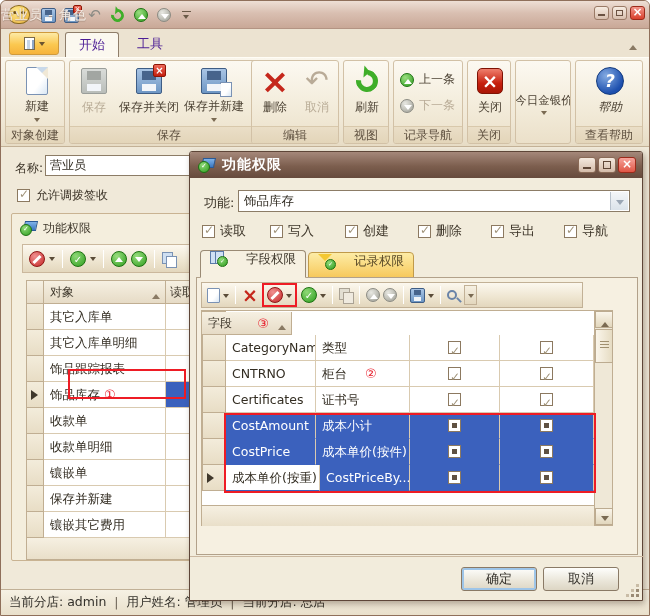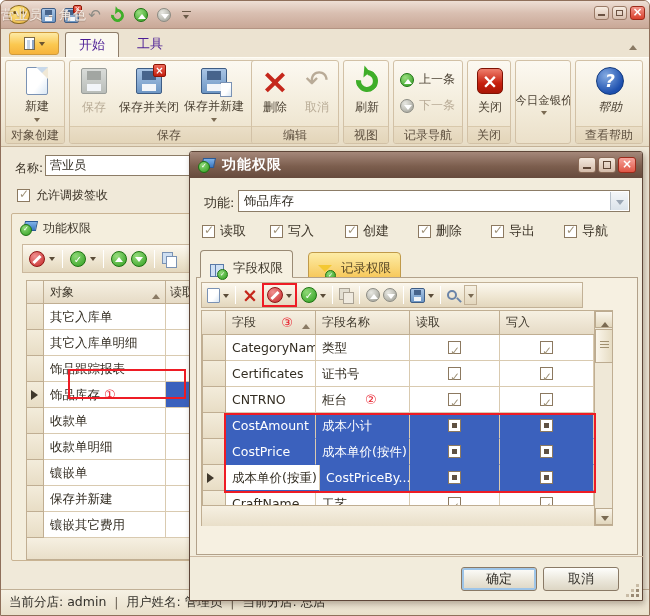--- a/index.html
+++ b/index.html
@@ -204,21 +204,21 @@
   .func-label { position:absolute; left:14px; top:42px; font-size:13px; }
   .func-combo { position:absolute; left:48px; top:38px; width:392px; height:22px; background:#fff;
     border:1px solid #8c7c66; line-height:20px; padding-left:5px; color:#2f2a20; font-size:12.5px; }
   .combo-arrow { position:absolute; right:1px; top:1px; bottom:1px; width:18px;
     background:linear-gradient(#f4f6f8,#dbe3ea); border-left:1px solid #b9c2cc; }
   .combo-arrow::after { content:""; position:absolute; left:5px; top:8px; border:4px solid transparent; border-top:5px solid #9aa6b4; }
 
   .perm-row { position:absolute; left:0; top:70px; width:454px; height:16px; }
   .perm-item { position:absolute; display:flex; align-items:center; gap:5px; font-size:13px; }
 
-  .dtab { position:absolute; top:98px; height:28px; display:flex; align-items:flex-end; gap:9px; padding:0 9px;
+  .dtab { position:absolute; top:98px; height:28px; display:flex; align-items:flex-start; gap:22px; padding:0 9px;
     border:1px solid #9a8a74; border-radius:4px 4px 0 0; font-size:12.5px; color:#3f382c; }
   .dtab.active { background:#f6f0e1; border-bottom-color:#f6f0e1; z-index:2; }
   .dtab.inactive { background:linear-gradient(#fdeca6,#f7c95c); border-color:#c09a4a; height:26px; top:100px; color:#5a4a28; }
   .icon-fieldgrid { width:14px; height:13px; background:#cfe0f4; border:1px solid #5a7aa8; position:relative; }
   .icon-fieldgrid::before { content:""; position:absolute; left:4px; top:0; bottom:0; width:1px; background:#5a7aa8; }
   .icon-fieldgrid::after { content:"✓"; position:absolute; right:-5px; bottom:-4px; width:9px; height:9px; border-radius:50%;
     background:radial-gradient(circle at 35% 30%, #8fd977, #2f9e1f); border:1px solid #1d7212; color:#fff; font-size:6px; line-height:8px; text-align:center; }
   .icon-funnel { width:14px; height:13px; position:relative; }
   .icon-funnel::before { content:""; position:absolute; left:0; top:1px; border-left:7px solid transparent;
     border-right:7px solid transparent; border-top:7px solid #f4c832; }
@@ -235,21 +235,21 @@
   .icon-x-sm { color:#c5271b; font-size:19px; line-height:16px; font-weight:bold; }
   .icon-x-sm::after { content:"×"; }
   .annot-box { display:flex; align-items:center; gap:3px; border:2px solid #ee1c25; padding:2px 3px; margin:0 1px; }
   .icon-search { width:10px; height:10px; border:2px solid #6a84a8; border-radius:50%; position:relative; margin-right:4px; }
   .icon-search::after { content:""; position:absolute; left:7px; top:7px; width:6px; height:2px; background:#6a84a8; transform:rotate(45deg); }
   .overflow-btn { width:13px; height:20px; border:1px solid #c2b196; background:linear-gradient(#f6f0e2,#e3d7bd); position:relative; }
   .overflow-btn::after { content:""; position:absolute; left:3px; top:8px; border:3px solid transparent; border-top:4px solid #7a6a52; }
 
   
   .dgrid { position:absolute; left:4px; top:32px; width:412px; height:216px; border:1px solid #c0ae92; background:#fff; }
-  .dg-header { display:flex; height:24px; }
+  .dg-header { display:flex; height:24px;flex-direction:column; }
   .dg-hc { border-right:1px solid #c0ae92; border-bottom:1px solid #c0ae92;
     background:linear-gradient(#f6f0e2,#e6dbc6); line-height:22px; padding-left:6px; color:#3f382c; position:relative; }
   .dg-sel { width:24px; flex:none; }
   .dg-f  { width:90px; flex:none; }
   .dg-n  { width:94px; flex:none; }
   .dg-r  { width:90px; flex:none; }
   .dg-w  { width:94px; flex:none; }
   .dg-rows { position:absolute; left:0; top:24px; width:392px; height:170px; overflow:hidden; }
   .dg-row { display:flex; height:26px; background:#fff; }
   .dg-cell { border-right:1px solid #d9cab0; border-bottom:1px solid #d9cab0; line-height:25px;
@@ -631,33 +631,33 @@
             <div class="dg-cell dg-n">类型</div>
             <div class="dg-cell dg-r ck">
                 <span class="cb" data-state="checked"></span>
               </div>
             <div class="dg-cell dg-w ck">
                 <span class="cb" data-state="checked"></span>
               </div>
           </div>
           <div class="dg-row">
             <div class="dg-selcell"></div>
+            <div class="dg-cell dg-f">CNTRNO</div>
+            <div class="dg-cell dg-n"><span>柜台</span> <span class="ann" style="margin-left:14px;">②</span></div>
+            <div class="dg-cell dg-r ck">
+                <span class="cb" data-state="checked"></span>
+              </div>
+            <div class="dg-cell dg-w ck">
+                <span class="cb" data-state="checked"></span>
+              </div>
+          </div>
+          <div class="dg-row">
+            <div class="dg-selcell"></div>
             <div class="dg-cell dg-f">Certificates</div>
             <div class="dg-cell dg-n">证书号</div>
-            <div class="dg-cell dg-r ck">
-                <span class="cb" data-state="checked"></span>
-              </div>
-            <div class="dg-cell dg-w ck">
-                <span class="cb" data-state="checked"></span>
-              </div>
-          </div>
-          <div class="dg-row">
-            <div class="dg-selcell"></div>
-            <div class="dg-cell dg-f">CNTRNO</div>
-            <div class="dg-cell dg-n"><span>柜台</span> <span class="ann" style="margin-left:14px;">②</span></div>
             <div class="dg-cell dg-r ck">
                 <span class="cb" data-state="checked"></span>
               </div>
             <div class="dg-cell dg-w ck">
                 <span class="cb" data-state="checked"></span>
               </div>
           </div>
           <div class="dg-row sel">
             <div class="dg-selcell"></div>
             <div class="dg-cell dg-f">CostAmount</div>
@@ -684,31 +684,20 @@
             <div class="dg-selcell row-arrow"></div>
             <div class="dg-cell dg-n curcell">成本单价(按重)</div>
             <div class="dg-cell dg-f">CostPriceBy...</div>
             <div class="dg-cell dg-r ck">
                 <span class="cb" data-state="indeterminate"></span>
               </div>
             <div class="dg-cell dg-w ck">
                 <span class="cb" data-state="indeterminate"></span>
               </div>
           </div>
-          <div class="dg-row">
-            <div class="dg-selcell"></div>
-            <div class="dg-cell dg-f">CraftName</div>
-            <div class="dg-cell dg-n">工艺</div>
-            <div class="dg-cell dg-r ck">
-                <span class="cb" data-state="checked"></span>
-              </div>
-            <div class="dg-cell dg-w ck">
-                <span class="cb" data-state="checked"></span>
-              </div>
-          </div>
         </div>
 
         <div class="dg-foot"></div>
         <div class="red-rect-grid"></div>
 
         <div class="vscroll">
           <div class="sbtn up"></div>
           <div class="sthumb"></div>
           <div class="sbtn down"></div>
         </div>

